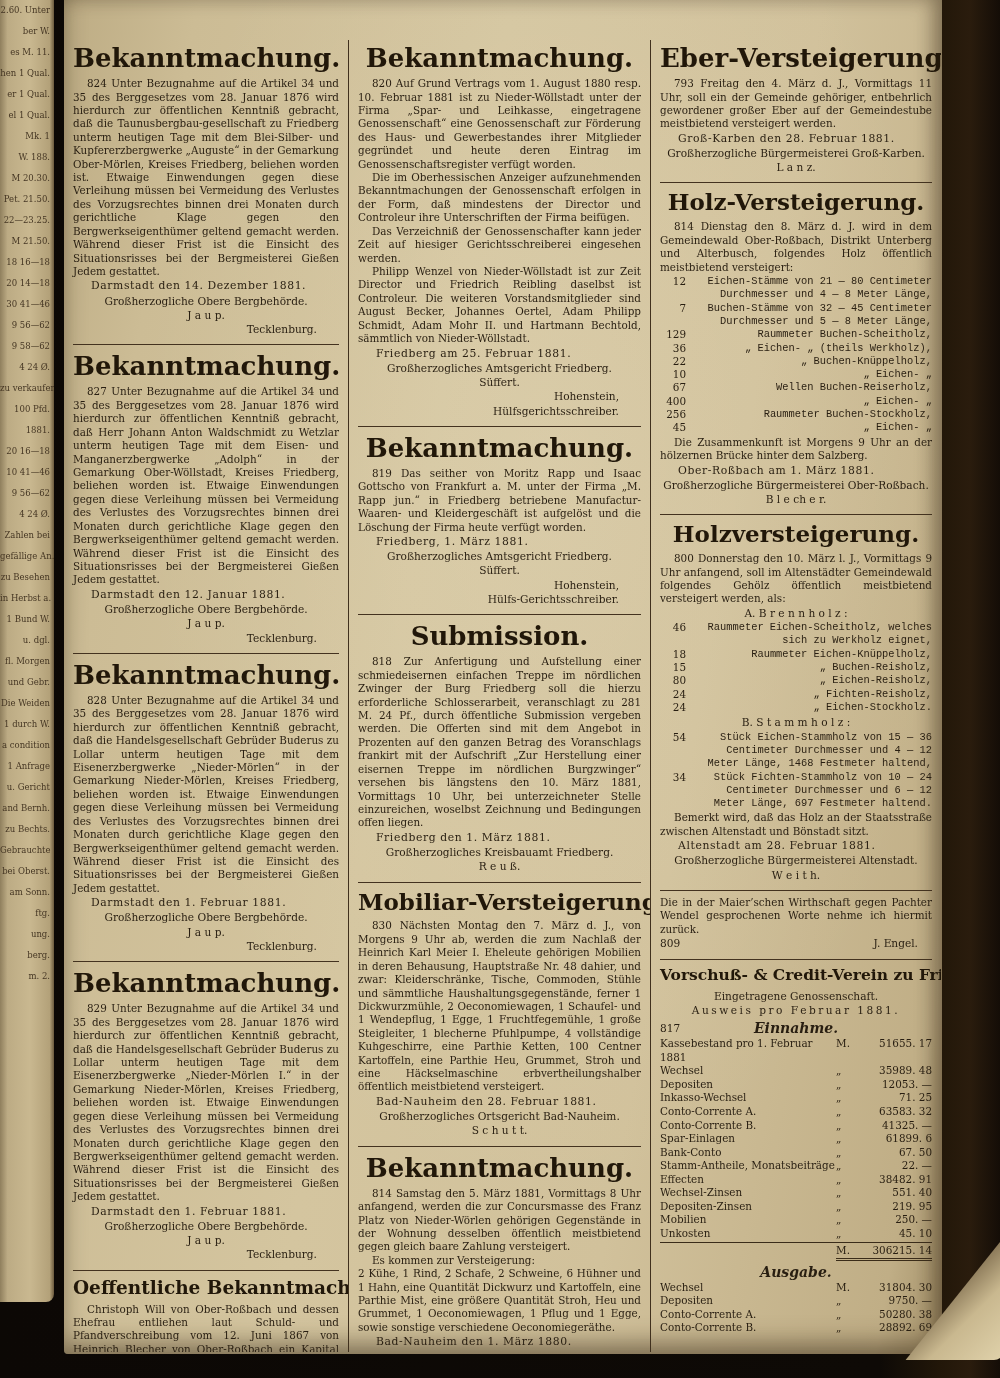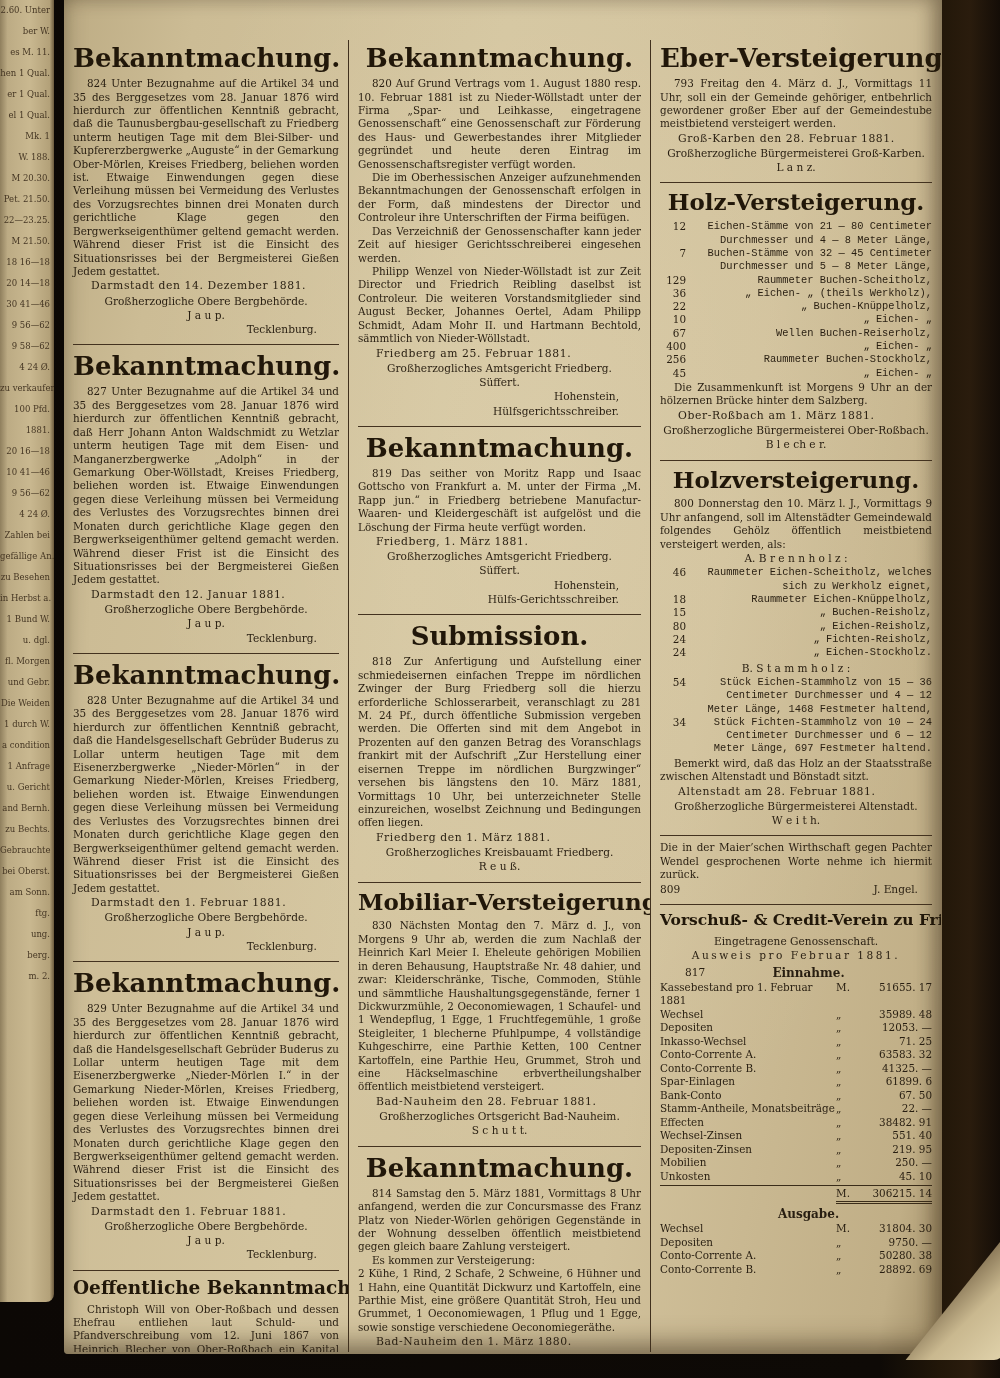--- a/index.html
+++ b/index.html
@@ -52,23 +52,23 @@
   .body-p.ni{text-indent:0;}
   .c{font-size:10.6px;line-height:1.35;text-align:center;}
   .c.spaced{letter-spacing:2.5px;}
   .r{font-size:10.6px;line-height:1.35;text-align:right;padding-right:22px;}
   .dateline{font-size:10.8px;line-height:1.4;padding-left:18px;letter-spacing:.6px;}
   .lr{display:flex;justify-content:space-between;font-size:10.6px;line-height:1.4;color:#281e11;padding-right:14px;gap:8px;}
   .list{margin:1px 0;}
   .li{display:flex;font-size:10.4px;line-height:1.28;color:#281e11;}
   .li .num{width:26px;text-align:right;flex:none;padding-right:6px;}
   .li .txt{flex:1;text-align:right;font-family:Liberation Mono, monospace;}
-  .subhead-row{display:flex;align-items:flex-start;font-size:11px;color:#281e11;margin-top:3px;margin-left:25px;}
+  .subhead-row{display:flex;align-items:center;font-size:11px;color:#281e11;margin-top:3px;}
   .subhead-row .side-num{width:30px;font-size:10.6px;}
-  .subhead-row .subhead{flex:1;text-align:center;font-weight:bold;font-size:12px;}
+  .subhead-row .subhead{flex:1;text-align:center;font-weight:bold;font-size:14px;font-style:italic;}
   .subhead-row .side-sp{width:30px;}
   .mtable{margin:1px 0 2px 0;}
   .mrow{display:flex;font-size:10.4px;line-height:1.3;color:#281e11;}
   .mrow .lbl{flex:1;}
   .mrow .cur{width:22px;text-align:left;}
   .mrow .amt{width:74px;text-align:right;}
   .mrow.total{border-top:1px solid #3a2c19;margin-top:2px;padding-top:1px;}
   .mrow.total .amt{border-bottom:3px double #3a2c19;}
   .mrow.total .cur{border-bottom:3px double #3a2c19;}
 </style>
@@ -213,20 +213,21 @@
       <div class="column col-2">
         <section class="section">
           <div class="title xl">Eber-Versteigerung.</div>
           <p class="body-p">793  Freitag den 4. März d. J., Vormittags 11 Uhr, soll ein der Gemeinde gehöriger, entbehrlich gewordener großer Eber auf der Gemeindestube meistbietend versteigert werden.</p>
           <p class="dateline">Groß-Karben den 28. Februar 1881.</p>
           <p class="c">Großherzogliche Bürgermeisterei Groß-Karben.</p>
           <p class="c">L a n z.</p>
         </section>
         <section class="section ruled">
           <div class="title lg">Holz-Versteigerung.</div>
+          <p class="body-p">814  Dienstag den 8. März d. J. wird in dem Gemeindewald Ober-Roßbach, Distrikt Unterberg und Alterbusch, folgendes Holz öffentlich meistbietend versteigert:</p>
           <div class="list">
             <div class="li">
               <span class="num">12</span>
               <span class="txt">Eichen-Stämme von 21 — 80 Centimeter Durchmesser und 4 — 8 Meter Länge,</span>
             </div>
             <div class="li">
               <span class="num">7</span>
               <span class="txt">Buchen-Stämme von 32 — 45 Centimeter Durchmesser und 5 — 8 Meter Länge,</span>
             </div>
             <div class="li">

